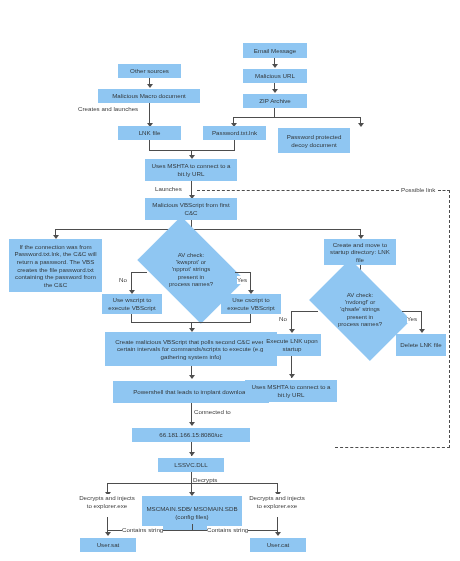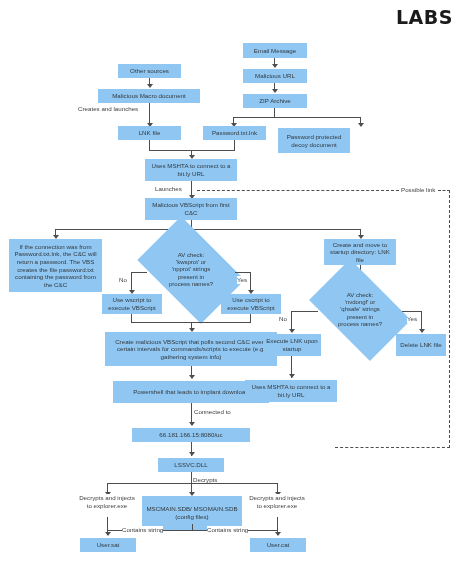--- a/index.html
+++ b/index.html
@@ -95,21 +95,20 @@
     border:0;
     border-left:1px dashed #4d4d4d;
     width:0;
   }
 </style>
 </head>
 <body>
 
 <div id="stage">
 
-  <div class="logo" style="left:396px;top:6px;">LABS</div>
 
   <div class="node" style="left:243px;top:43px;width:64px;height:15px;">
     <span>Email Message</span>
   </div>
   <div class="ln lnv" style="left:274px;top:58px;height:8px;"></div>
   <div class="arrow" style="left:272px;top:64px;"></div>
 
   <div class="node" style="left:243px;top:69px;width:64px;height:14px;">
     <span>Malicious URL</span>
   </div>

